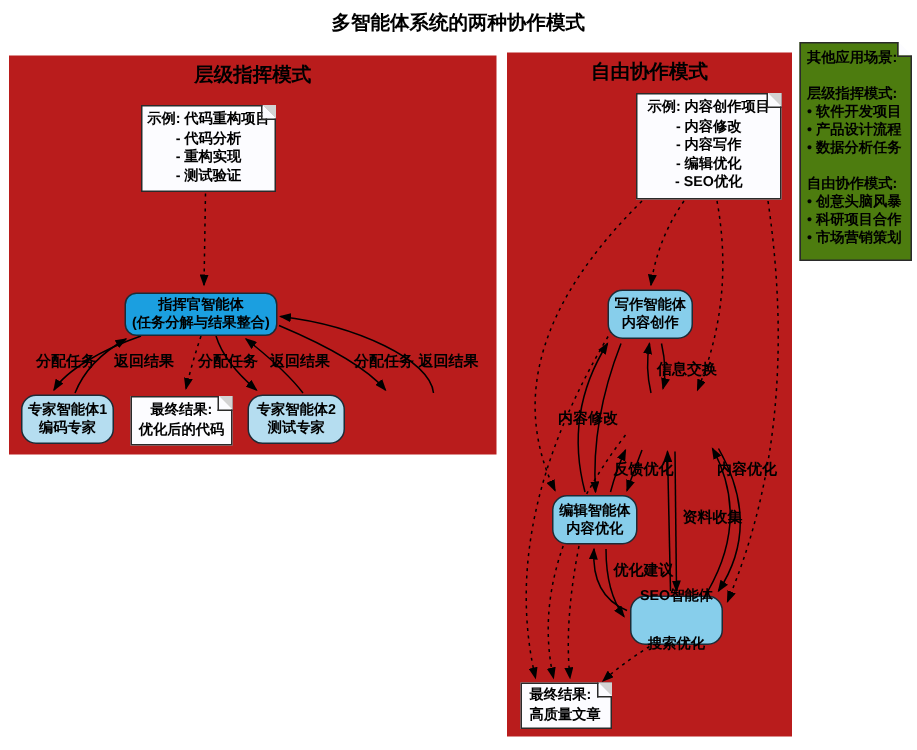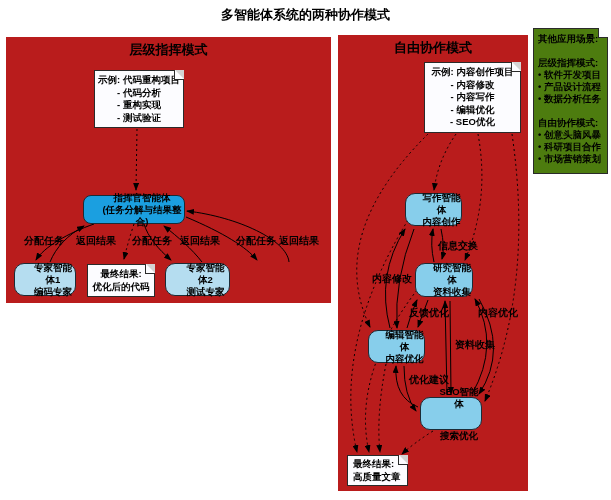--- a/index.html
+++ b/index.html
@@ -18,21 +18,20 @@
   .panel-title{
     position:absolute;left:0;top:4px;width:100%;text-align:center;
     font-size:13px;font-weight:bold;
   }
   .arrows{position:absolute;left:0;top:0;}
   .node{
     position:absolute;border:1px solid #1c2b36;border-radius:10px;
     display:flex;flex-direction:column;align-items:center;justify-content:center;
     font-size:9.5px;font-weight:bold;line-height:12px;text-align:center;
     box-sizing:border-box;
-    padding-left:16px;
   }
   .node.commander{background:#1b9fe0;border-radius:8px;}
   .node.expert{background:#b5ddf0;}
   .node.agent{background:#87ceeb;}
   .note{
     position:absolute;background:#fcfcff;border:1px solid #2a2a2a;
     display:flex;flex-direction:column;align-items:center;justify-content:center;
     font-size:9.5px;font-weight:bold;line-height:12.5px;text-align:center;
     box-sizing:border-box;
   }
@@ -169,24 +168,20 @@
   </div>
 
   <div class="node agent" style="left:67px;top:158px;width:57px;height:33px;">
     <div>写作智能体</div>
     <div>内容创作</div>
   </div>
 
   <div class="elabel" style="left:120px;top:204px;">信息交换</div>
   <div class="elabel" style="left:54px;top:237px;">内容修改</div>
 
-  <div class="node agent" style="left:77px;top:228px;width:58px;height:34px;">
-    <div>研究智能体</div>
-    <div>资料收集</div>
-  </div>
 
   <div class="elabel" style="left:91px;top:271px;">反馈优化</div>
   <div class="elabel" style="left:160px;top:271px;">内容优化</div>
 
   <div class="node agent" style="left:30px;top:295px;width:57px;height:33px;">
     <div>编辑智能体</div>
     <div>内容优化</div>
   </div>
 
   <div class="elabel" style="left:137px;top:303px;">资料收集</div>

